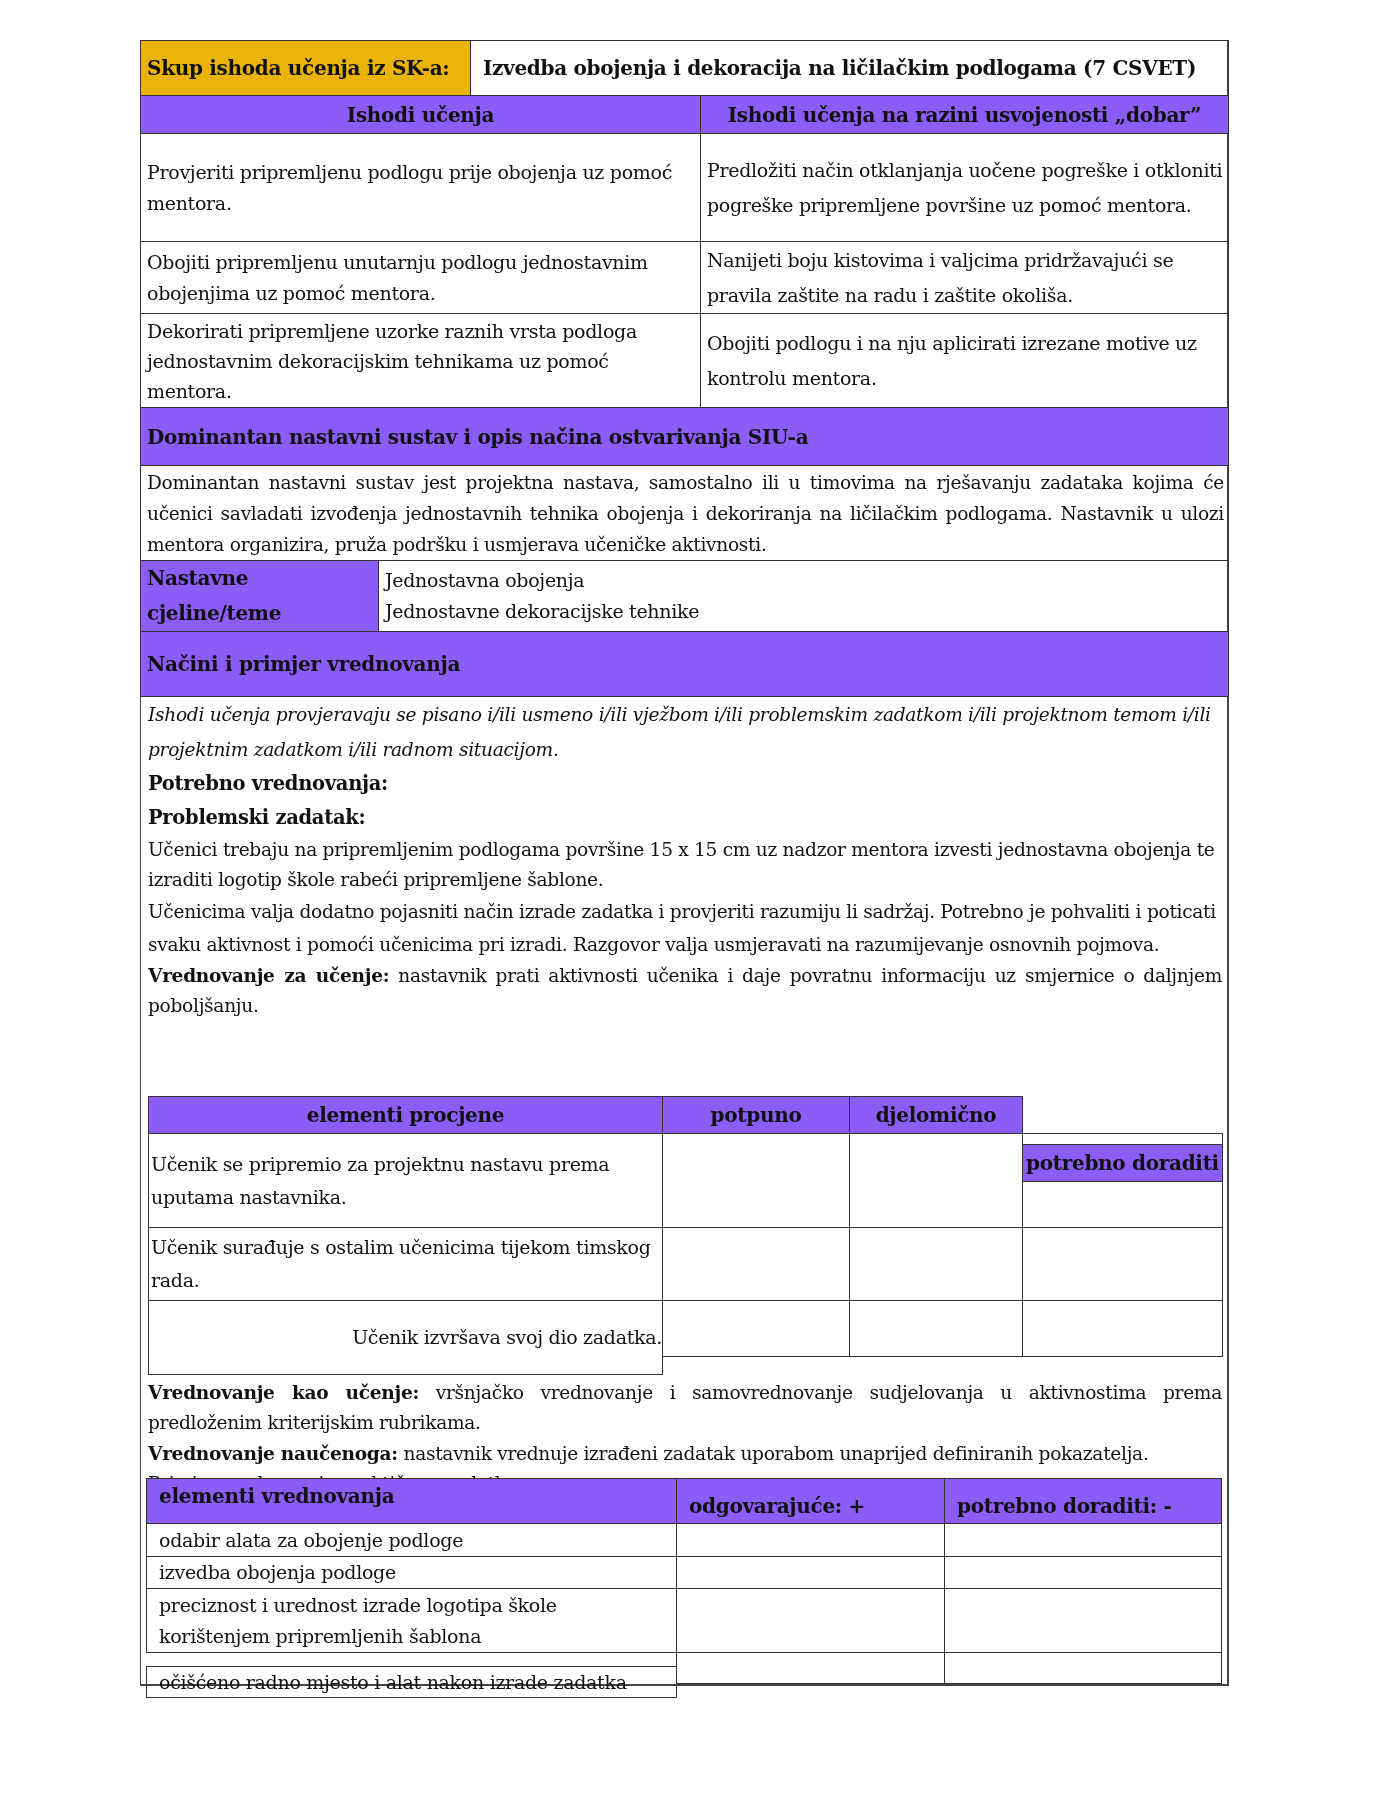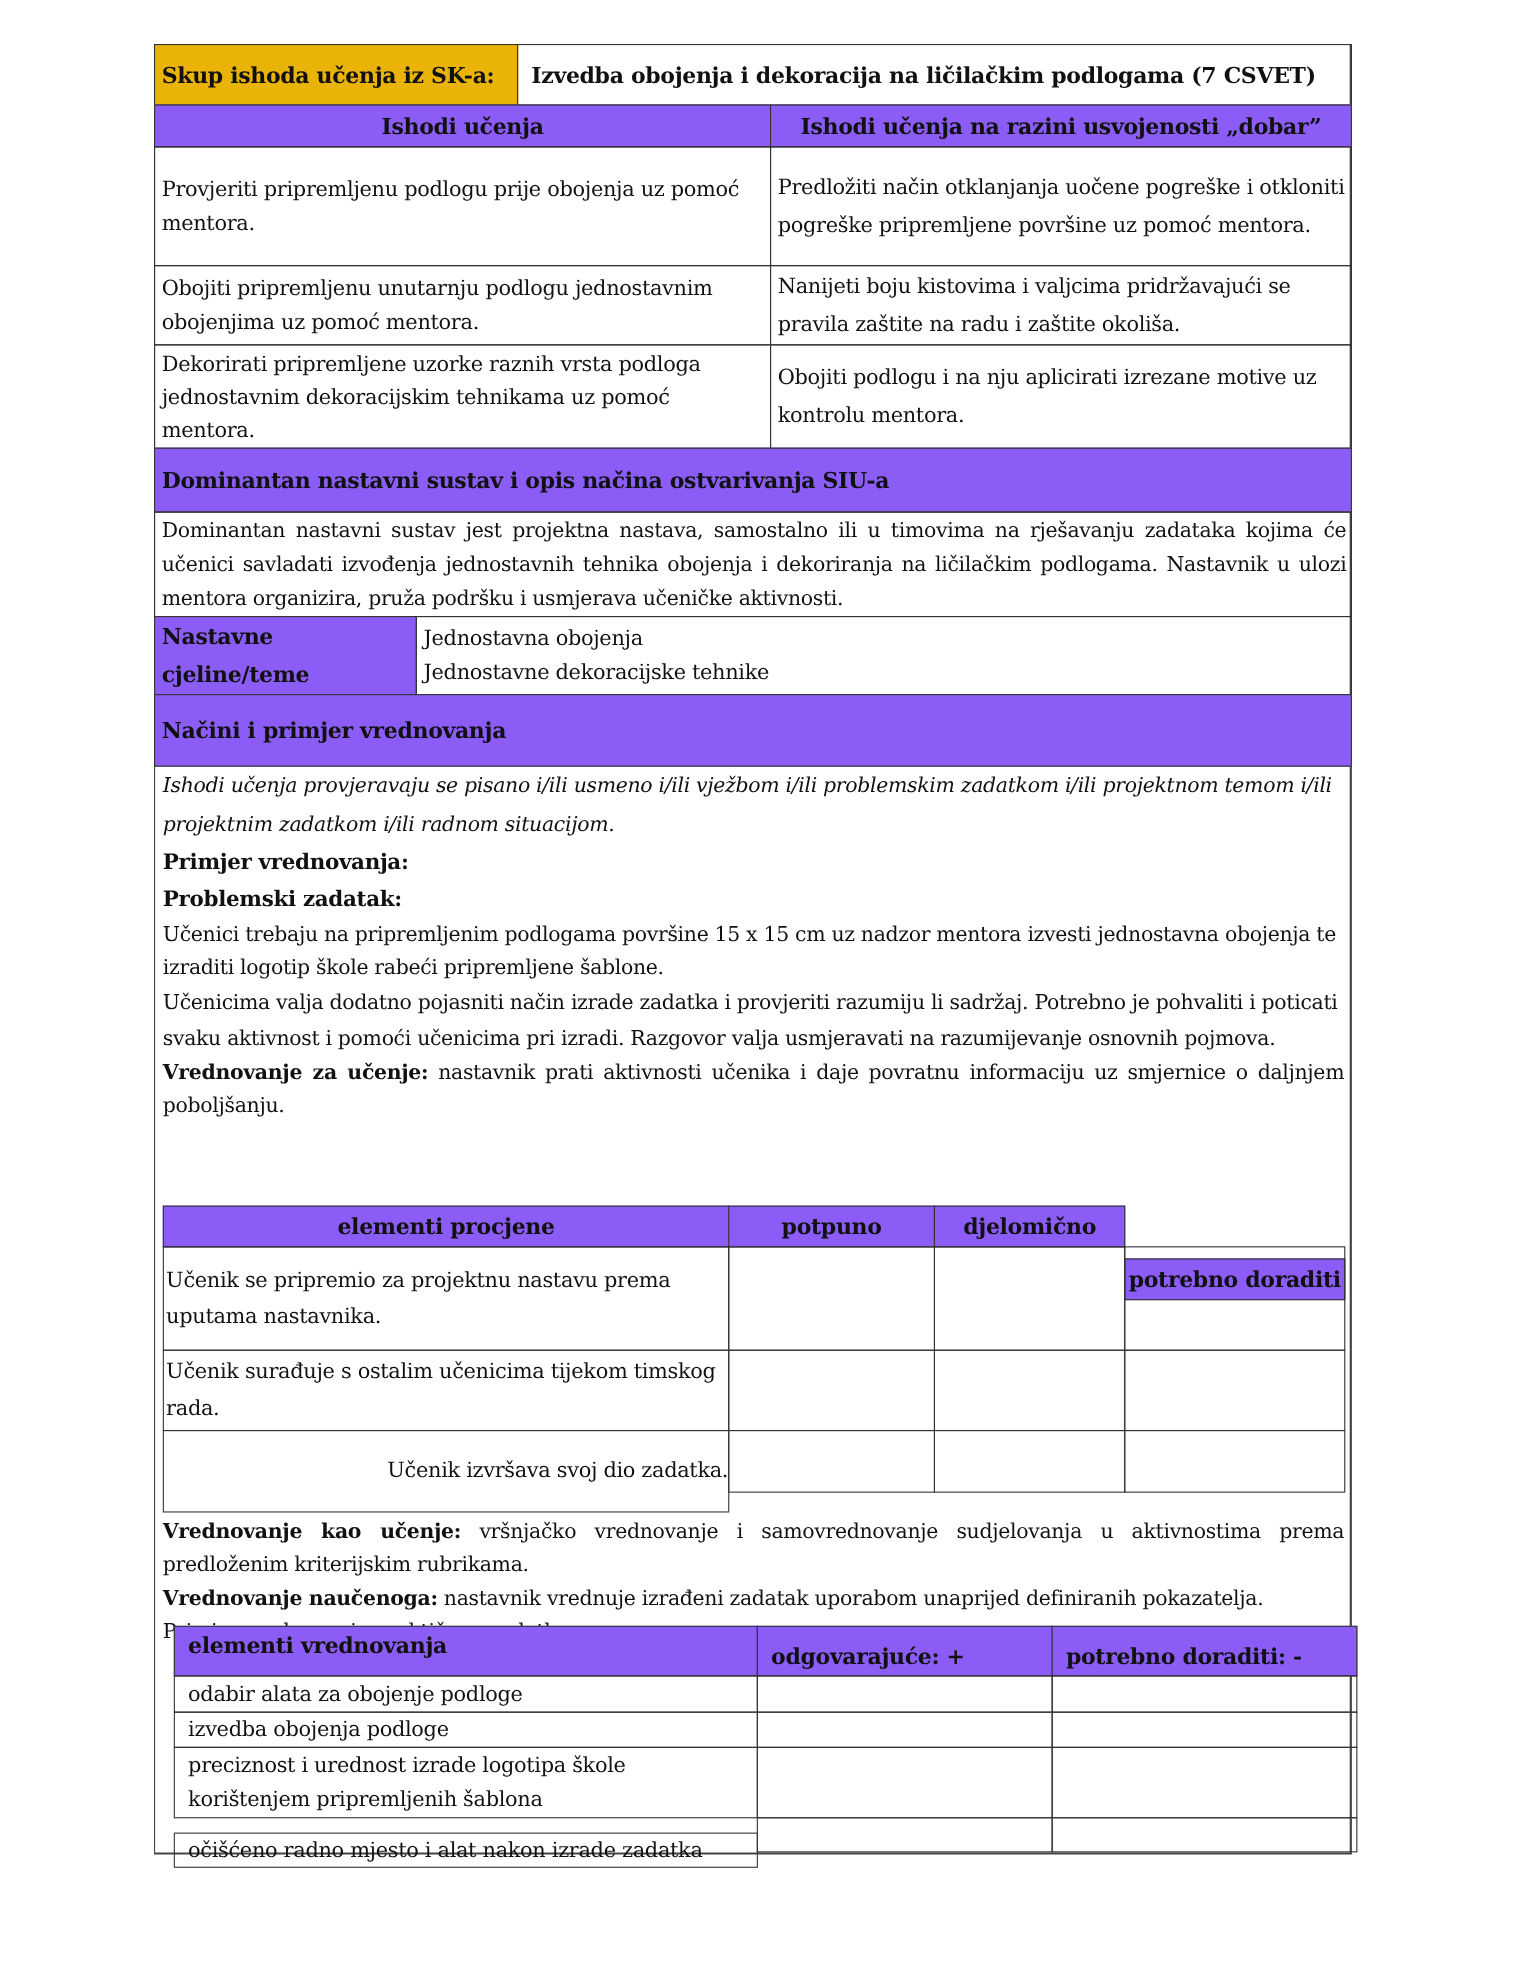--- a/index.html
+++ b/index.html
@@ -74,21 +74,21 @@
 </div>
 
 <div class="cell blue vcenter pad hdr" style="left:140px; top:631px; width:1089px; height:66px;">
   <span>Načini i primjer vrednovanja</span>
 </div>
 
 <div class="abs pad txt" style="left:142px; top:697px; width:1084px; font-size:18.6px;">
   <div style="line-height:35px;font-style:italic;">
     <span>Ishodi učenja provjeravaju se pisano i/ili usmeno i/ili vježbom i/ili problemskim zadatkom i/ili projektnom temom i/ili projektnim zadatkom i/ili radnom situacijom.</span>
   </div>
-  <div class="hdr" style="line-height:34px; font-size:19.5px;">Primjer vrednovanja:</div>
+  <div class="hdr" style="line-height:34px; font-size:19.5px;">Potrebno vrednovanja:</div>
   <div class="hdr" style="line-height:34px; font-size:19.5px;">Problemski zadatak:</div>
   <div style="line-height:30px;">Učenici trebaju na pripremljenim podlogama površine 15 x 15 cm uz nadzor mentora izvesti jednostavna obojenja te izraditi logotip škole rabeći pripremljene šablone.</div>
   <div style="line-height:33px;">Učenicima valja dodatno pojasniti način izrade zadatka i provjeriti razumiju li sadržaj. Potrebno je pohvaliti i poticati svaku aktivnost i pomoći učenicima pri izradi. Razgovor valja usmjeravati na razumijevanje osnovnih pojmova.</div>
   <div class="just" style="line-height:30px;">
     <span class="b">Vrednovanje za učenje:</span><span> nastavnik prati aktivnosti učenika i daje povratnu informaciju uz smjernice o daljnjem poboljšanju.</span>
   </div>
 </div>
 
 <div class="abs" style="left:148px; top:1096px; width:1075px; height:261px;">
 
@@ -130,21 +130,21 @@
 <div class="abs pad txt" style="left:142px; top:1378px; width:1084px; font-size:18.6px;">
   <div class="just" style="line-height:30px; text-align-last:left;">
     <span class="b">Vrednovanje kao učenje:</span><span> vršnjačko vrednovanje i samovrednovanje sudjelovanja u aktivnostima prema predloženim kriterijskim rubrikama.</span>
   </div>
   <div style="line-height:31px;">
     <span class="b">Vrednovanje naučenoga:</span><span> nastavnik vrednuje izrađeni zadatak uporabom unaprijed definiranih pokazatelja.</span>
   </div>
   <div style="line-height:30px;">Primjer vrednovanja praktičnog zadatka:</div>
 </div>
 
-<div class="abs" style="left:146px; top:1478px; width:1076px; height:206px;margin-left:12px;">
+<div class="abs" style="left:146px; top:1478px; width:1076px; height:206px;">
   <div class="cell blue hdr" style="left:0; top:0; width:531px; height:46px; padding:5px 0 0 12px;">
     <span>elementi vrednovanja</span>
   </div>
   <div class="cell blue hdr vcenter" style="left:530px; top:0; width:269px; height:46px; padding:10px 0 0 12px;">
     <span>odgovarajuće: +</span>
   </div>
   <div class="cell blue hdr vcenter" style="left:798px; top:0; width:278px; height:46px; padding:10px 0 0 12px;">
     <span>potrebno doraditi: -</span>
   </div>
 

